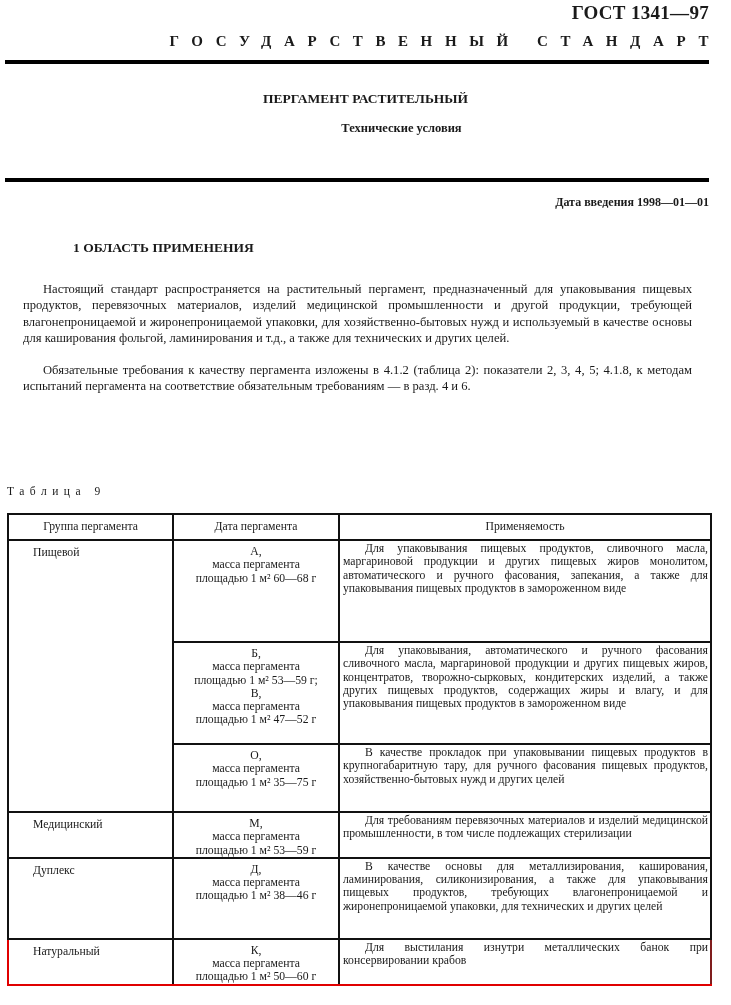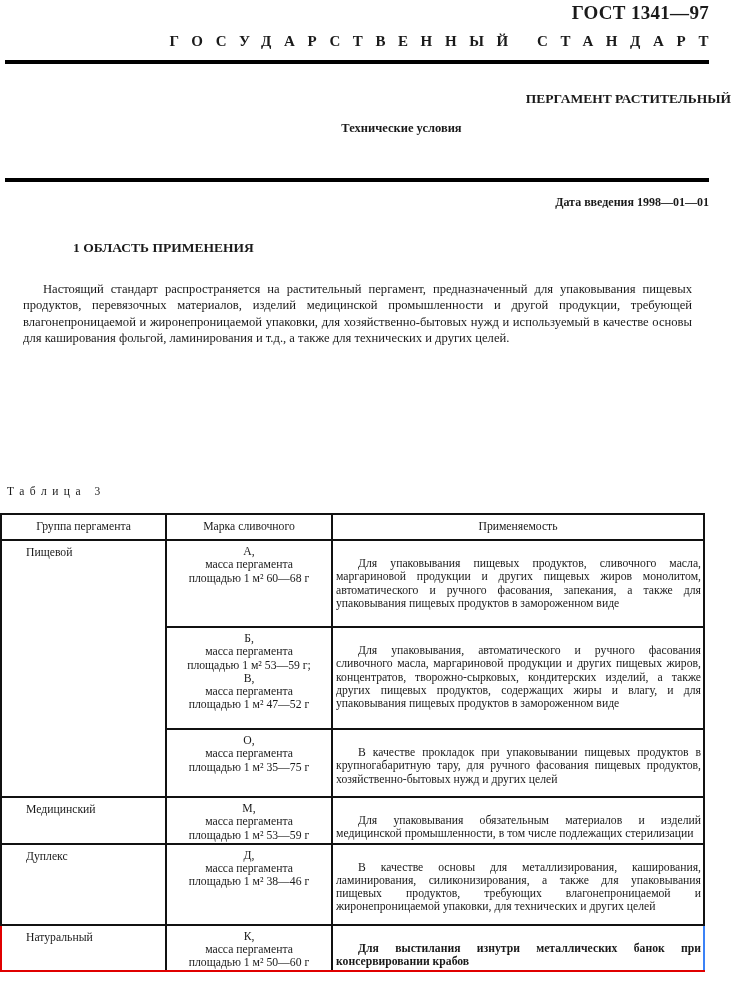--- a/index.html
+++ b/index.html
@@ -4,72 +4,73 @@
 <style>
   html, body { margin:0; padding:0; background:#fff; }
   body { width:731px; height:1005px; position:relative; overflow:hidden;
          font-family:"Liberation Serif", serif; color:#1a1a1a; }
   .abs { position:absolute; }
   #gost { right:22px; top:2px; font-size:19px; font-weight:bold; letter-spacing:0.3px; }
   #state { right:22px; top:33px; font-size:15px; font-weight:bold; letter-spacing:12.6px; margin-right:-12px; }
   .rule { left:5px; width:704px; height:4px; background:#000; }
   #rule1 { top:60px; }
   #rule2 { top:178px; }
-  #title { left:0; width:731px; top:91px; text-align:right; font-size:13.5px; font-weight:bold; }
+  #title { left:0; width:731px; top:91px; text-align:center; font-size:13.5px; font-weight:bold; }
   #subtitle { left:0; width:731px; top:121px; text-align:center; font-size:12.5px; font-weight:bold;padding-left:36px; }
   #date { right:22px; top:195px; font-size:12px; font-weight:bold; }
   #sec1 { left:34px; top:240px; font-size:13.5px; font-weight:bold;margin-left:39px; }
   #body { left:7px; width:701px; top:265px; font-size:12.6px; line-height:16.3px; text-align:justify; }
   #body p { margin:16px; text-indent:20px; }
   #tcap { left:7px; top:485px; font-size:11.5px; letter-spacing:5.5px; }
-  table { position:absolute; left:0; top:513px; width:703px; border-collapse:collapse;
+  table { position:absolute; left:7px; top:513px; width:703px; border-collapse:collapse;
           font-size:11.7px; line-height:13.3px; table-layout:fixed; }
   td, th { border:2px solid #111; vertical-align:top; padding:0; font-weight:normal; }
   th { height:24px; vertical-align:middle; text-align:center; }
   td.grp { padding:5px 0 0 24px; }
   td.mark { text-align:center; padding-top:4px; }
-  td.use { text-align:justify; padding:16px 2px 2px 3px; }
+  td.use { text-align:justify; padding:1px 2px 2px 3px; }
   td.use span.i { display:inline-block; width:22px; }
   tr.highlight td { border-top:2px solid #e00000; border-bottom:2px solid #e00000; }
   tr.highlight td:first-child { border-left:2px solid #e00000; }
-  tr.highlight td:last-child { border-right:2px solid #3b82f6;font-weight:bold; }
+  tr.highlight td:last-child { border-right:2px solid #7f1d1d; }
 </style>
 </head>
 <body>
 
 <div id="gost" class="abs">ГОСТ 1341—97</div>
 <div id="state" class="abs">ГОСУДАРСТВЕННЫЙ СТАНДАРТ</div>
 <div id="rule1" class="abs rule"></div>
 <div id="title" class="abs">ПЕРГАМЕНТ РАСТИТЕЛЬНЫЙ</div>
 <div id="subtitle" class="abs">Технические условия</div>
 <div id="rule2" class="abs rule"></div>
 <div id="date" class="abs">Дата введения 1998—01—01</div>
 
 <div id="sec1" class="abs">1 ОБЛАСТЬ ПРИМЕНЕНИЯ</div>
 <div id="body" class="abs">
   <p>Настоящий стандарт распространяется на растительный пергамент, предназначенный для упаковывания пищевых продуктов, перевязочных материалов, изделий медицинской промышленности и другой продукции, требующей влагонепроницаемой и жиронепроницаемой упаковки, для хозяйственно-бытовых нужд и используемый в качестве основы для каширования фольгой, ламинирования и т.д., а также для технических и других целей.</p>
+  <p>Обязательные требования к качеству пергамента изложены в 4.1.2 (таблица 2): показатели 2, 3, 4, 5; 4.1.8, к методам испытаний пергамента на соответствие обязательным требованиям — в разд. 4 и 6.</p>
 </div>
 
-<div id="tcap" class="abs">Таблица 3</div>
+<div id="tcap" class="abs">Таблица 9</div>
 
 <table>
   <colgroup>
       <col style="width:165px">
       <col style="width:166px">
       <col style="width:372px">
     </colgroup>
   <thead>
     <tr>
       <th>Группа пергамента</th>
-      <th>Марка сливочного</th>
+      <th>Дата пергамента</th>
       <th>Применяемость</th>
     </tr>
   </thead>
   <tbody id="tbody">
-      <tr style="height: 87px;">
+      <tr style="height: 102px;">
         <td class="grp" rowspan="3">Пищевой</td>
         <td class="mark">
           <div>А,</div>
           <div>масса пергамента</div>
           <div>площадью 1 м² 60—68 г</div>
         </td>
         <td class="use"><span class="i"></span><span>Для упаковывания пищевых продуктов, сливочного масла, маргариновой продукции и других пищевых жиров монолитом, автоматического и ручного фасования, запекания, а также для упаковывания пищевых продуктов в замороженном виде</span></td>
       </tr>
       <tr style="height: 102px;">
         <td class="mark">
@@ -90,21 +91,21 @@
         </td>
         <td class="use"><span class="i"></span><span>В качестве прокладок при упаковывании пищевых продуктов в крупногабаритную тару, для ручного фасования пищевых продуктов, хозяйственно-бытовых нужд и других целей</span></td>
       </tr>
       <tr style="height: 42px;">
         <td class="grp">Медицинский</td>
         <td class="mark">
           <div>М,</div>
           <div>масса пергамента</div>
           <div>площадью 1 м² 53—59 г</div>
         </td>
-        <td class="use"><span class="i"></span><span>Для упаковывания обязательным материалов и изделий медицинской промышленности, в том числе подлежащих стерилизации</span></td>
+        <td class="use"><span class="i"></span><span>Для требованиям перевязочных материалов и изделий медицинской промышленности, в том числе подлежащих стерилизации</span></td>
       </tr>
       <tr style="height: 81px;">
         <td class="grp">Дуплекс</td>
         <td class="mark">
           <div>Д,</div>
           <div>масса пергамента</div>
           <div>площадью 1 м² 38—46 г</div>
         </td>
         <td class="use"><span class="i"></span><span>В качестве основы для металлизирования, каширования, ламинирования, силиконизирования, а также для упаковывания пищевых продуктов, требующих влагонепроницаемой и жиронепроницаемой упаковки, для технических и других целей</span></td>
       </tr>

